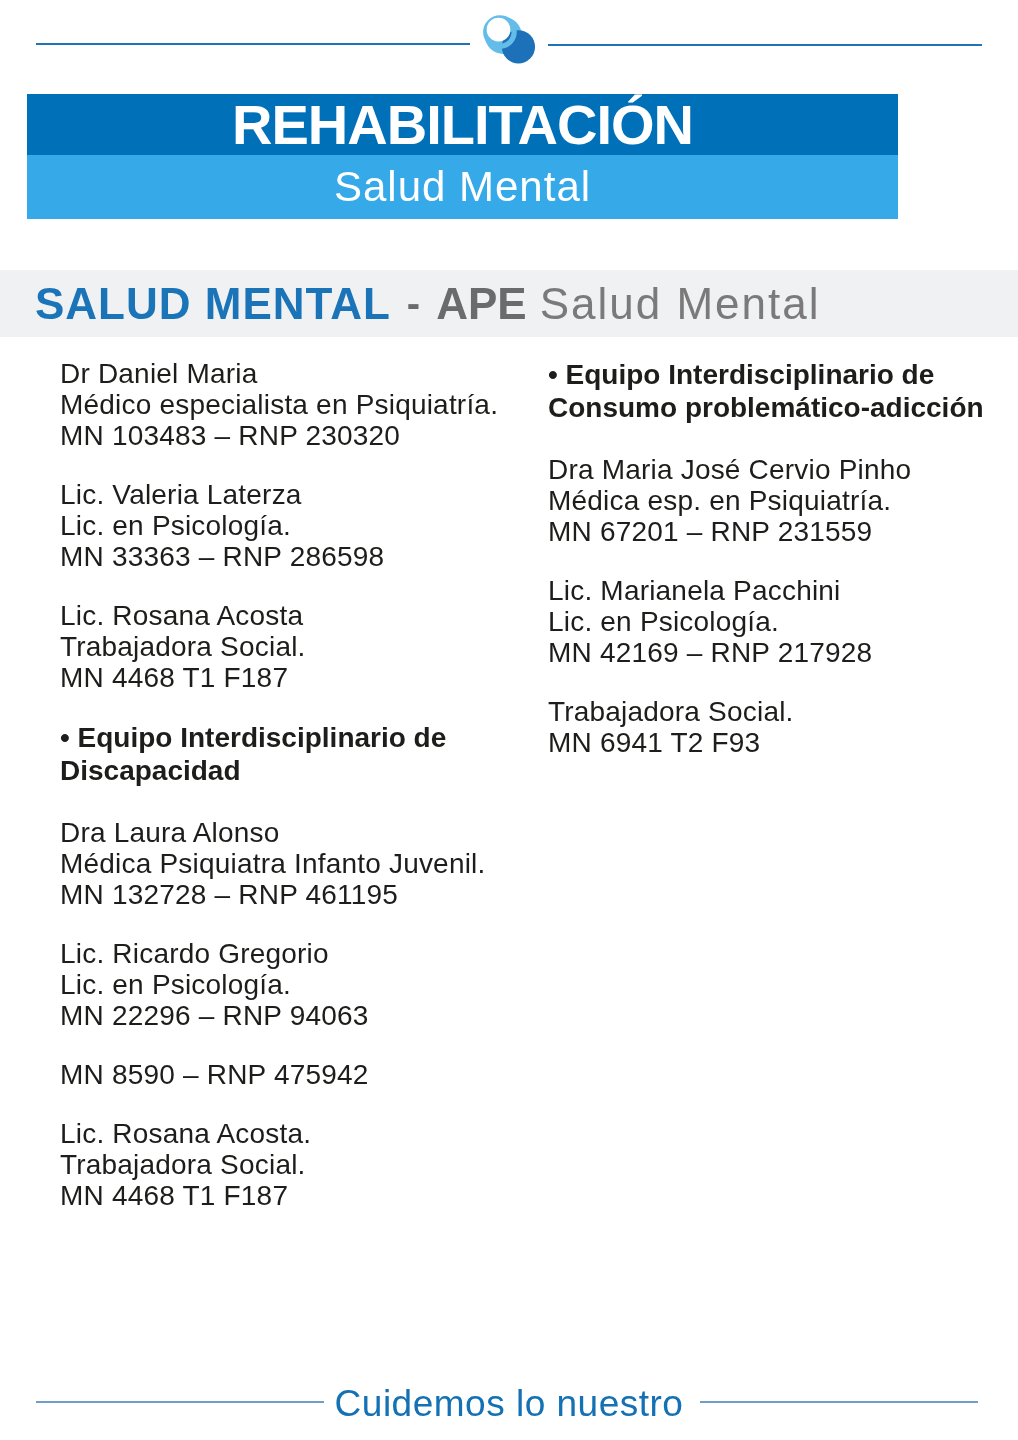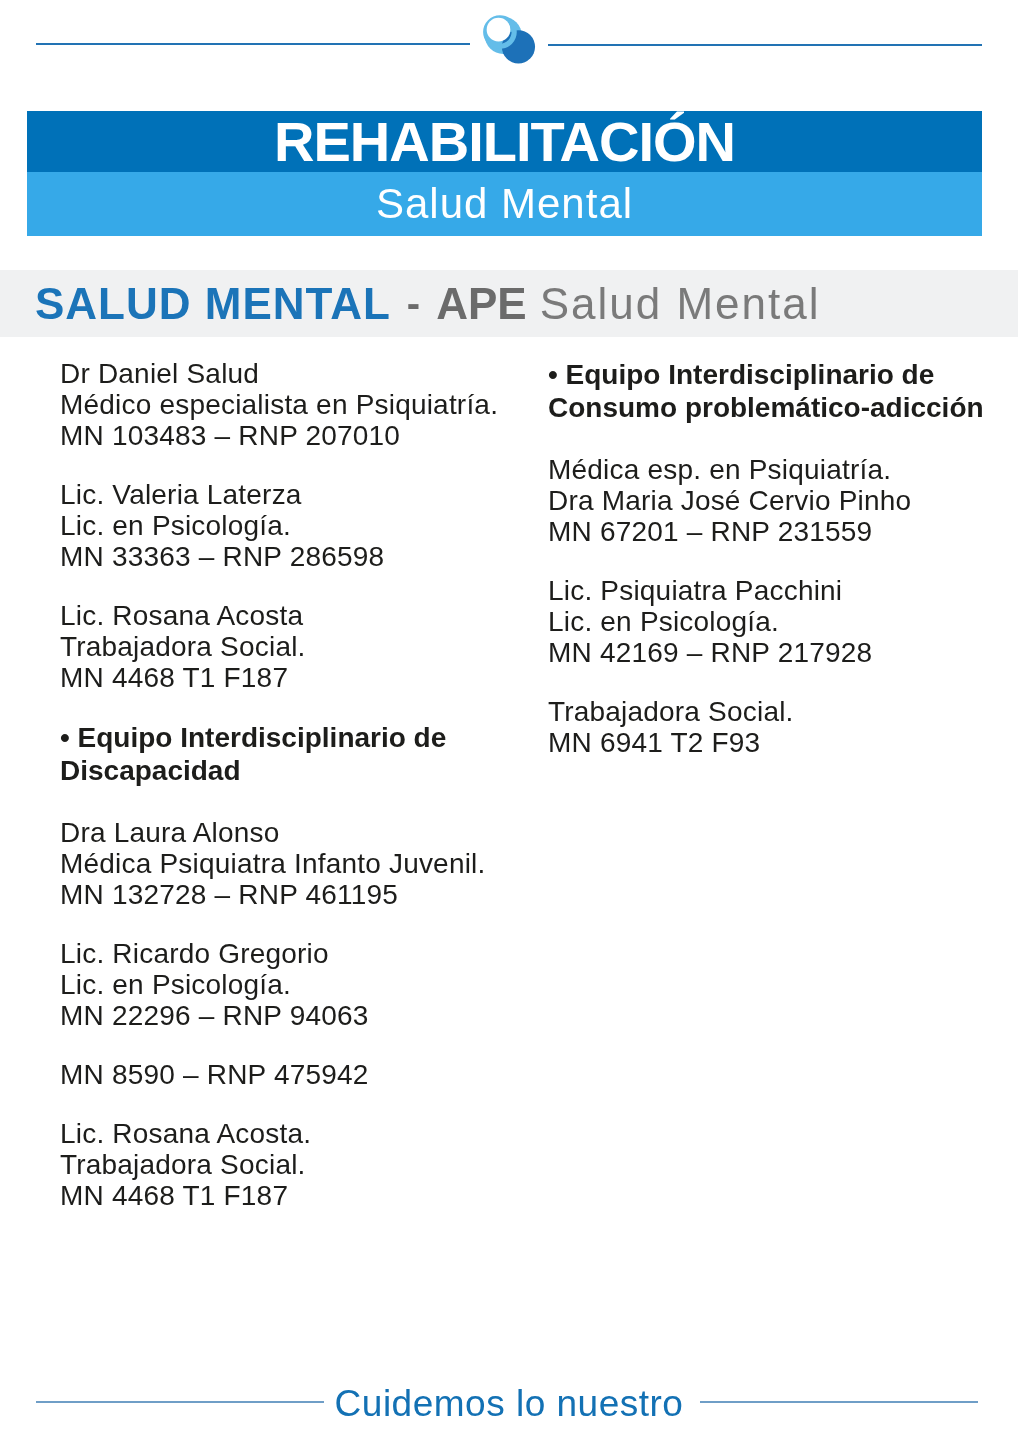--- a/index.html
+++ b/index.html
@@ -20,21 +20,21 @@
     font-family:"Liberation Sans",sans-serif;
     background:#ffffff;
     position:relative;
     overflow:hidden;
     color:var(--text);
   }
   .rule{position:absolute;height:2px;background:var(--rule-blue);}
   .rule-top-left{left:36px;top:43px;width:434px;}
   .rule-top-right{left:548px;top:44px;width:434px;}
   .logo{position:absolute;left:468px;top:6px;width:80px;height:74px;}
-  .banner{position:absolute;left:27px;top:111px;width:955px;}
+  .banner{position:absolute;left:27px;top:94px;width:871px;}
   .banner-title{
     height:61px;background:var(--banner-dark);color:#fff;
     display:flex;align-items:center;justify-content:center;
     font-weight:bold;font-size:56px;letter-spacing:-1px;overflow:hidden;
   }
   .banner-subtitle{
     height:64px;background:var(--banner-light);color:#fff;
     display:flex;align-items:center;justify-content:center;
     font-weight:400;font-size:42px;letter-spacing:1px;
   }
@@ -86,23 +86,23 @@
 <div class="section-bar">
   <span class="h-blue">SALUD MENTAL</span>
   <span class="h-dash">-</span>
   <span class="h-ape">APE</span>
   <span class="h-gray">Salud Mental</span>
 </div>
 
 <div class="columns">
   <div class="col col-left">
       <div class="block person">
-        <div>Dr Daniel Salud</div>
+        <div>Dr Daniel Maria</div>
         <div>Médico especialista en Psiquiatría.</div>
-        <div>MN 103483 – RNP 207010</div>
+        <div>MN 103483 – RNP 230320</div>
       </div>
       <div class="block person">
         <div>Lic. Valeria Laterza</div>
         <div>Lic. en Psicología.</div>
         <div>MN 33363 – RNP 286598</div>
       </div>
       <div class="block person">
         <div>Lic. Rosana Acosta</div>
         <div>Trabajadora Social.</div>
         <div>MN 4468 T1 F187</div>
@@ -129,26 +129,26 @@
         <div>Trabajadora Social.</div>
         <div>MN 4468 T1 F187</div>
       </div>
     </div>
   <div class="col col-right">
       <div class="block heading">
         <div>• Equipo Interdisciplinario de</div>
         <div>Consumo problemático-adicción</div>
       </div>
       <div class="block person">
+        <div>Dra Maria José Cervio Pinho</div>
         <div>Médica esp. en Psiquiatría.</div>
-        <div>Dra Maria José Cervio Pinho</div>
         <div>MN 67201 – RNP 231559</div>
       </div>
       <div class="block person">
-        <div>Lic. Psiquiatra Pacchini</div>
+        <div>Lic. Marianela Pacchini</div>
         <div>Lic. en Psicología.</div>
         <div>MN 42169 – RNP 217928</div>
       </div>
       <div class="block person">
         <div>Trabajadora Social.</div>
         <div>MN 6941 T2 F93</div>
       </div>
     </div>
 </div>
 

